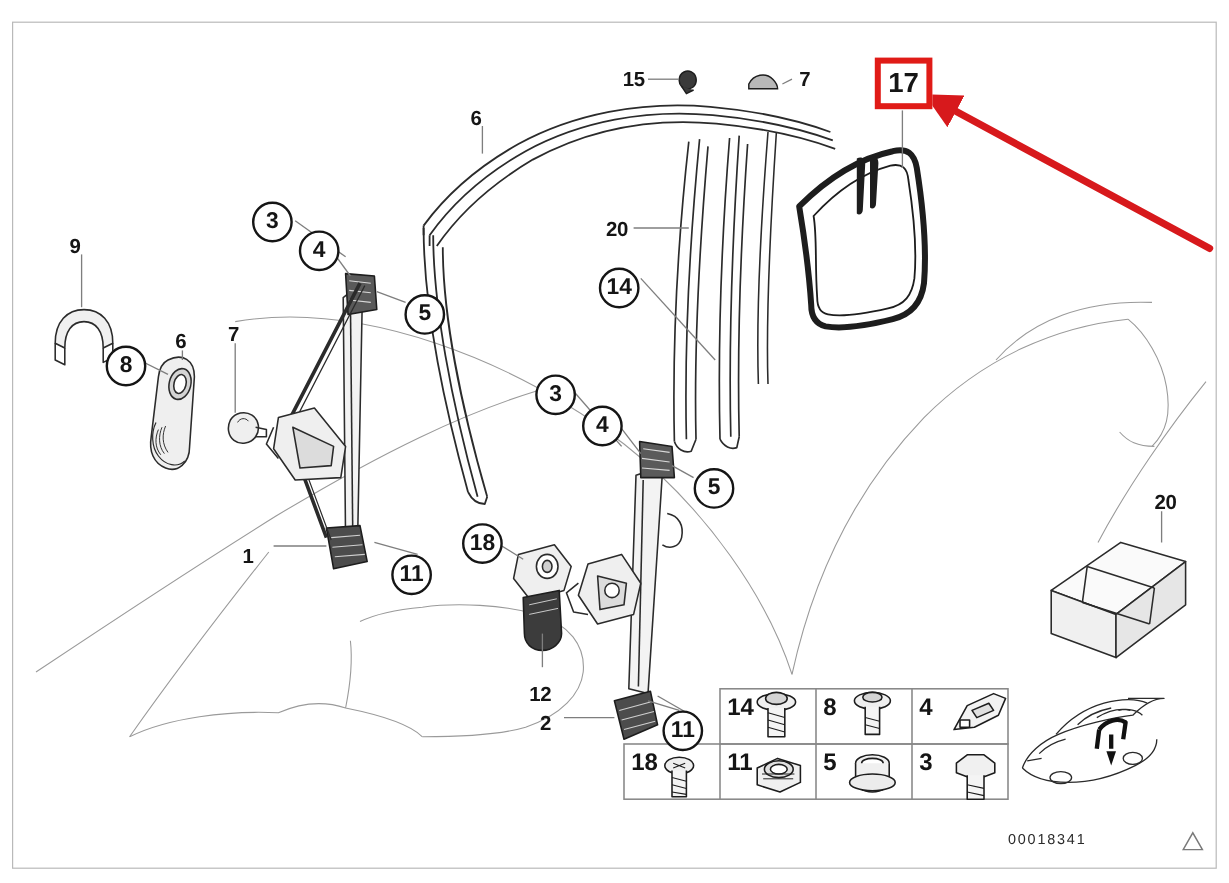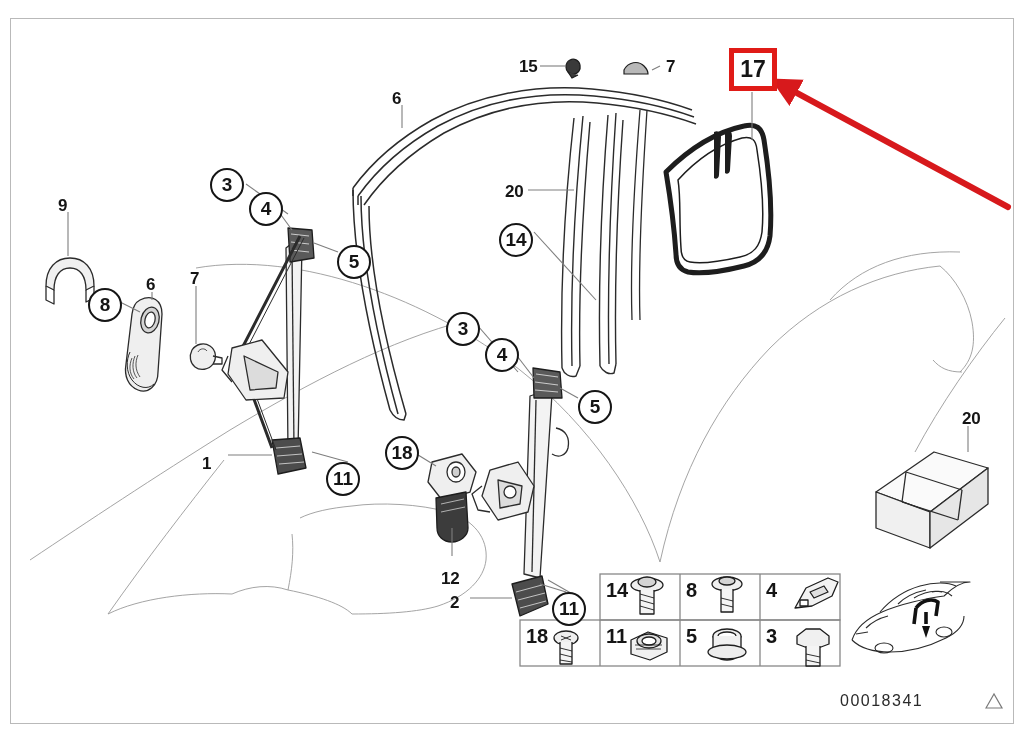--- a/index.html
+++ b/index.html
@@ -84,21 +84,21 @@
     font-weight: bold;
     font-size: 20px;
     color: #151515;
     line-height: 1;
   }
   #diagram-id {
     position: absolute;
     left: 840px;
     top: 692px;
     font-family: "Liberation Sans", sans-serif;
-    font-size: 16px;
+    font-size: 12px;
     font-weight: normal;
     letter-spacing: 1.5px;
     color: #2a2a2a;
   }
 </style>
 </head>
 <body>
 
 <div id="page">
 

